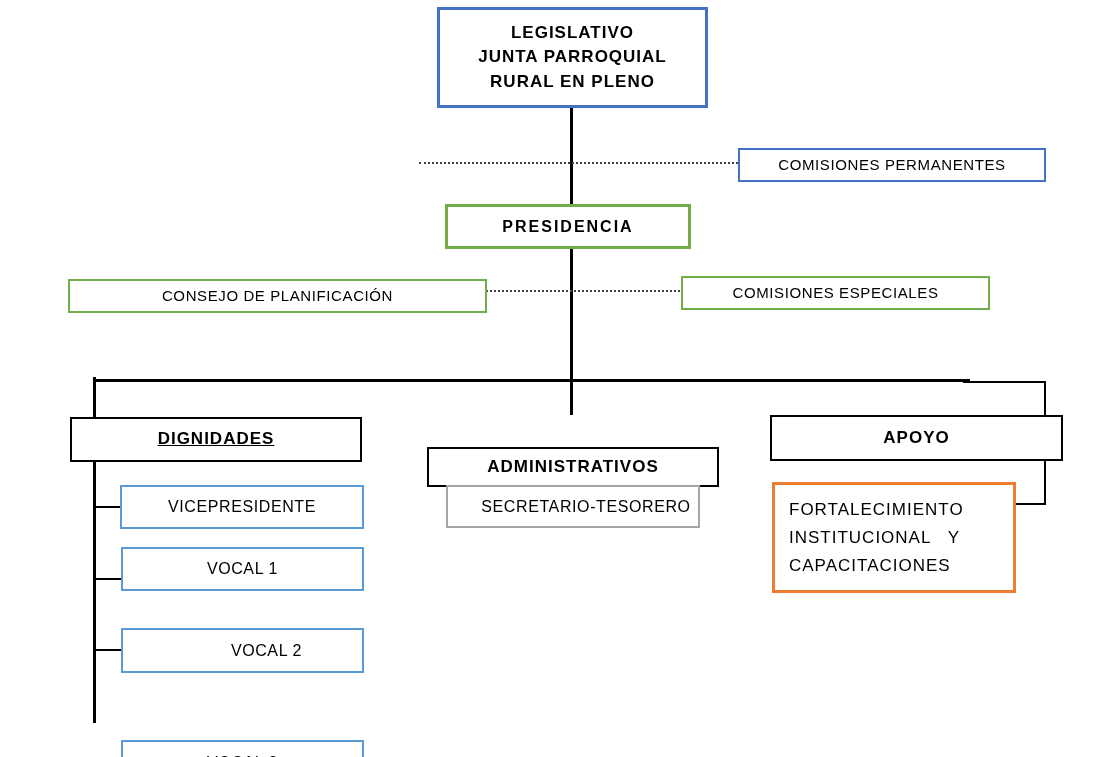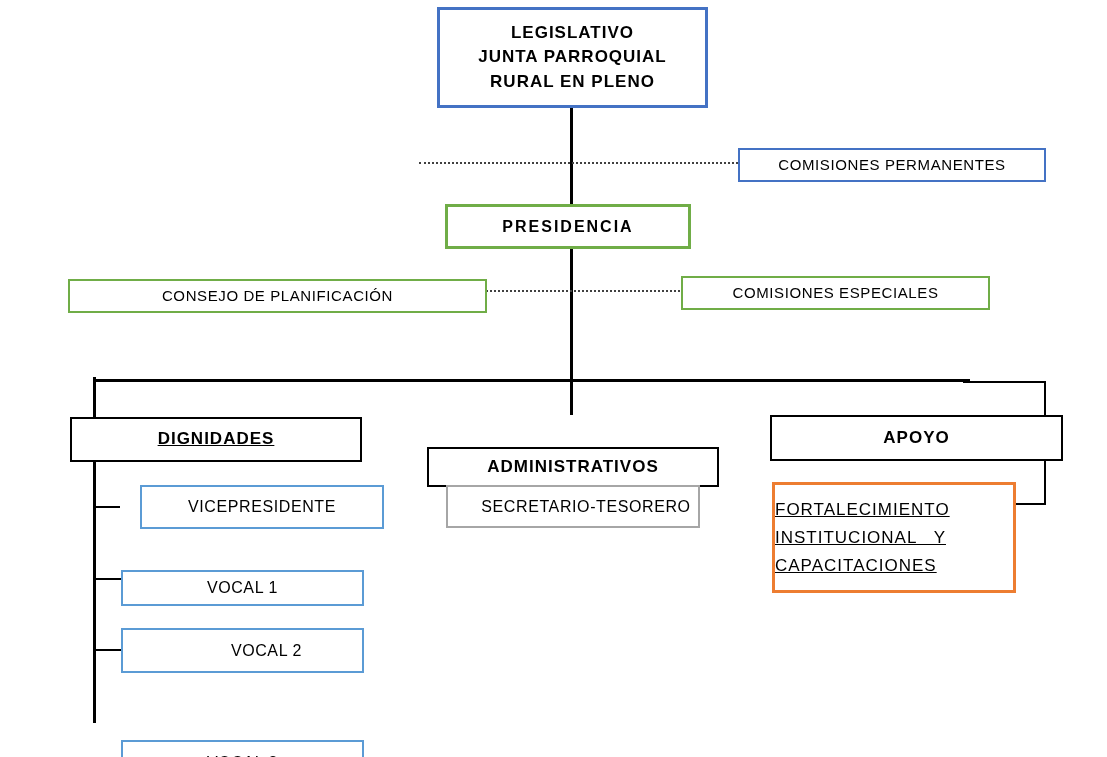--- a/index.html
+++ b/index.html
@@ -37,21 +37,21 @@
   .b-green      { border: 2px   solid #70AD47; }
   .b-green-thick{ border: 3px   solid #70AD47; }
   .b-black      { border: 2.5px solid #000000; }
   .b-lblue      { border: 2.5px solid #5B9BD5; }
   .b-gray       { border: 2px   solid #A6A6A6; padding-left: 26px; }
   .b-orange     { border: 3px   solid #ED7D31; }
 
   .node.left-align {
     justify-content: flex-start;
     text-align: left;
-    text-decoration: underline;
+    padding-left: 14px;
   }
   .node.left-align .label {
     white-space: pre-wrap;
     line-height: 28px;
   }
 
   .line { position: absolute; background: #000000; }
   .dotted {
     position: absolute;
     height: 0;
@@ -103,24 +103,24 @@
   <div class="node b-black bold fs17" style="left:70px; top:417px; width:292px; height:45px;text-decoration:underline;">
     <span class="label">DIGNIDADES</span>
   </div>
   <div class="node b-black bold fs17" style="left:427px; top:415px; width:292px; height:40px;margin-top:32px;">
     <span class="label">ADMINISTRATIVOS</span>
   </div>
   <div class="node b-black bold fs17" style="left:770px; top:415px; width:293px; height:46px;">
     <span class="label">APOYO</span>
   </div>
 
-  <div class="node b-lblue fs16" style="left:120px; top:485px; width:244px; height:44px;margin-left:20px;">
+  <div class="node b-lblue fs16" style="left:120px; top:485px; width:244px; height:44px;">
     <span class="label">VICEPRESIDENTE</span>
   </div>
-  <div class="node b-lblue fs16" style="left:121px; top:570px; width:243px; height:36px;">
+  <div class="node b-lblue fs16" style="left:121px; top:547px; width:243px; height:44px;">
     <span class="label">VOCAL 1</span>
   </div>
   <div class="node b-lblue fs16" style="left:121px; top:628px; width:243px; height:45px;padding-left:48px;">
     <span class="label">VOCAL 2</span>
   </div>
   <div class="node b-lblue fs16" style="left:121px; top:740px; width:243px; height:45px;">
     <span class="label">VOCAL 3</span>
   </div>
 
   <div class="node b-gray fs16" style="left:446px; top:485px; width:254px; height:43px;">

